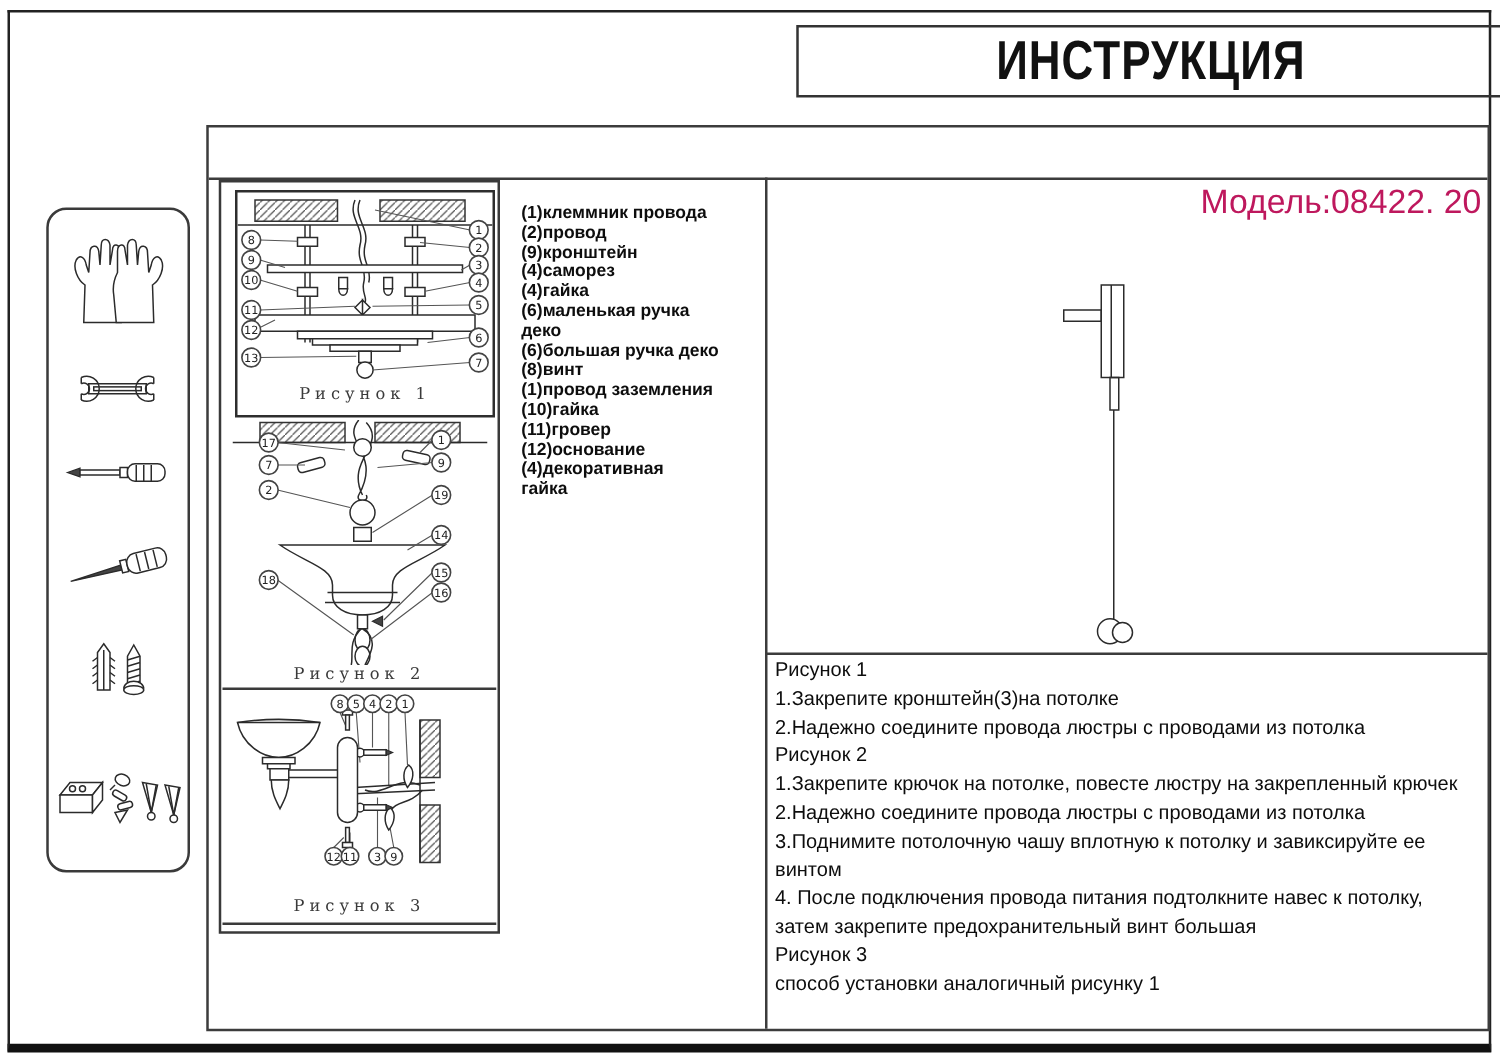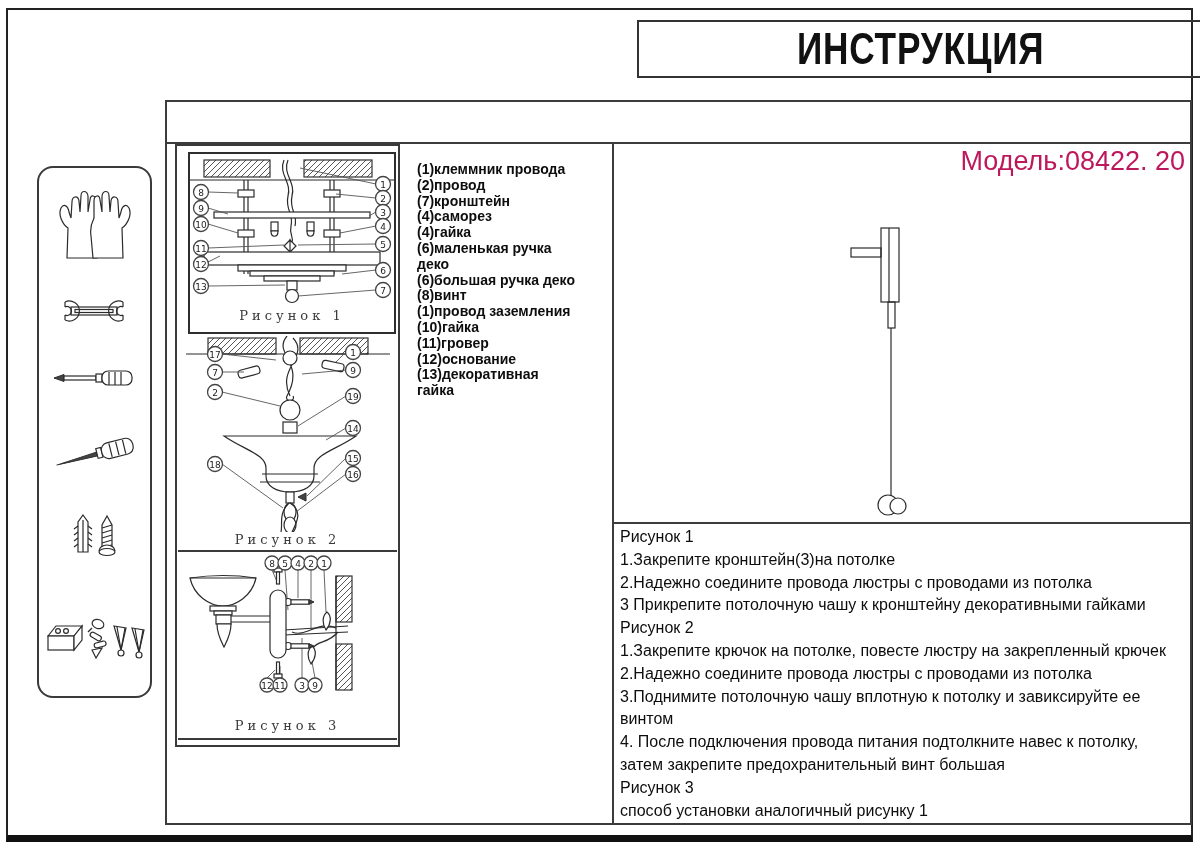--- a/index.html
+++ b/index.html
@@ -381,50 +381,49 @@
             <text y="3.5">9</text>
           </g>
       </svg>
       <div class="fig-label" style="top:572px;">Рисунок 3</div>
       <div class="fig-sep" style="top:592px;"></div>
     </div>
 
     <div class="parts-list">
       <div>(1)клеммник провода</div>
       <div>(2)провод</div>
-      <div>(7)кронштейн</div>
+      <div>(9)кронштейн</div>
       <div>(4)саморез</div>
       <div>(4)гайка</div>
       <div>(6)маленькая ручка</div>
       <div>деко</div>
       <div>(6)большая ручка деко</div>
       <div>(8)винт</div>
       <div>(1)провод заземления</div>
       <div>(10)гайка</div>
       <div>(11)гровер</div>
       <div>(12)основание</div>
-      <div>(13)декоративная</div>
+      <div>(4)декоративная</div>
       <div>гайка</div>
     </div>
 
     <svg style="position:absolute; left:680px; top:122px;" width="70" height="300" viewBox="0 0 70 300">
       <rect class="ln" x="34" y="4" width="18" height="74"></rect>
       <path class="ln" d="M42,4 V78"></path>
       <rect class="ln" x="4" y="24" width="30" height="9"></rect>
       <rect class="ln" x="41" y="78" width="7" height="26"></rect>
       <path class="ln" d="M44,104 V272"></path>
       <circle class="fw" cx="41" cy="281" r="10"></circle>
       <circle class="fw" cx="51" cy="282" r="8"></circle>
     </svg>
 
     <div class="instructions">
       <div>Рисунок 1</div>
       <div>1.Закрепите кронштейн(3)на потолке</div>
       <div>2.Надежно соедините провода люстры с проводами из потолка</div>
-      <div>3 Прикрепите потолочную чашу к кронштейну декоративными гайками</div>
       <div>Рисунок 2</div>
       <div>1.Закрепите крючок на потолке, повесте люстру на закрепленный крючек</div>
       <div>2.Надежно соедините провода люстры с проводами из потолка</div>
       <div>3.Поднимите потолочную чашу вплотную к потолку и завиксируйте ее</div>
       <div>винтом</div>
       <div>4.  После подключения провода питания подтолкните навес к потолку,</div>
       <div>затем закрепите предохранительный винт большая</div>
       <div>Рисунок 3</div>
       <div>способ установки аналогичный рисунку 1</div>
     </div>

